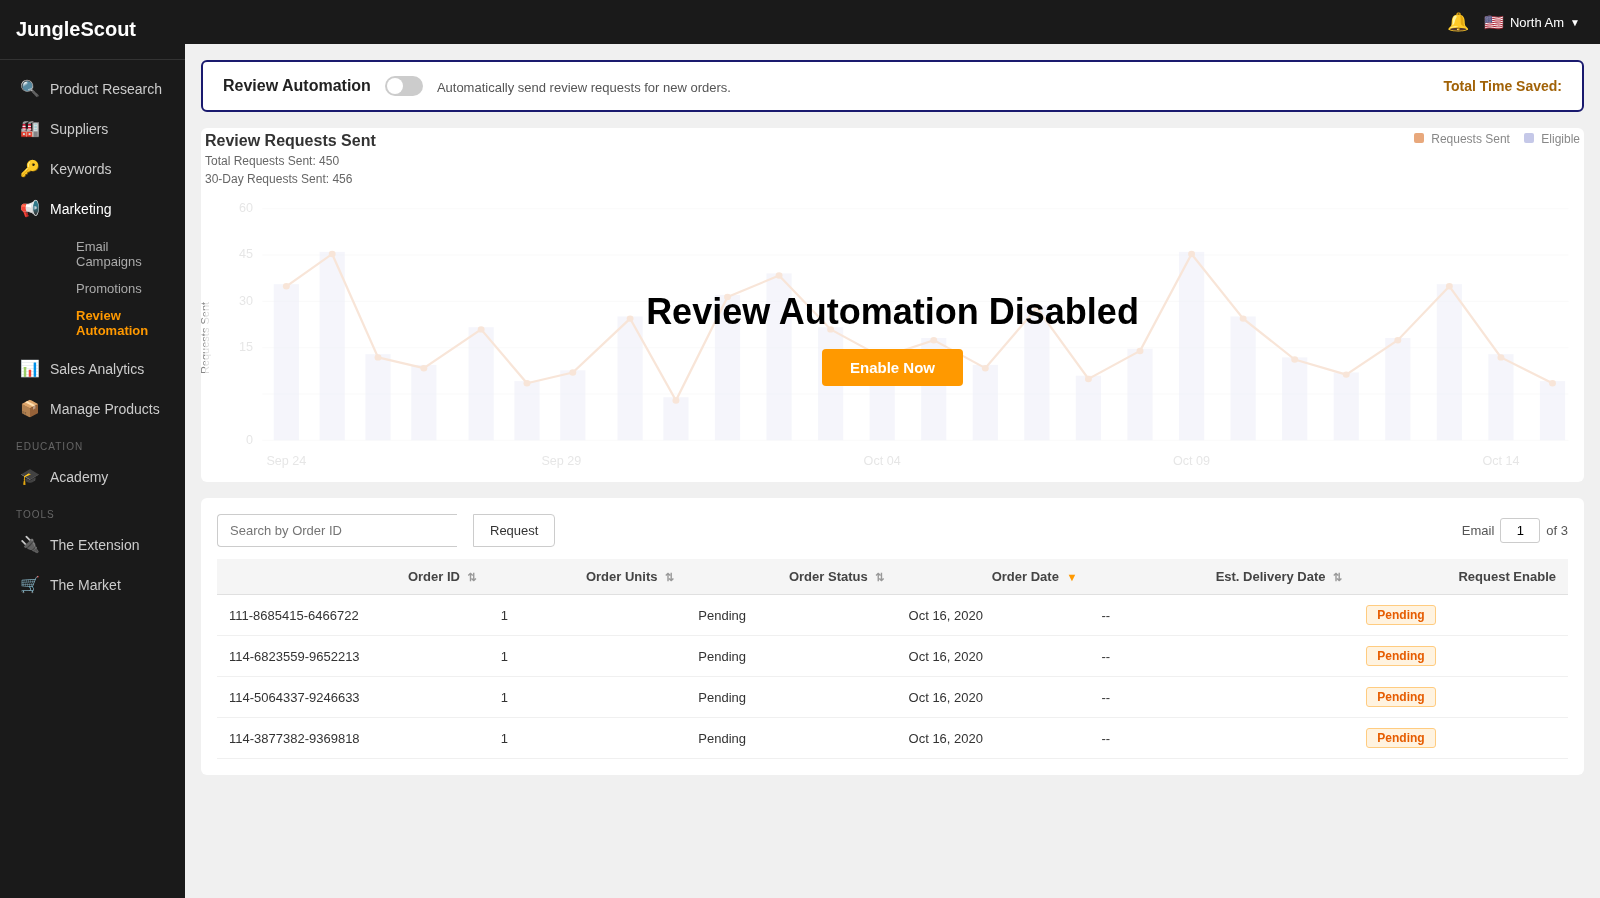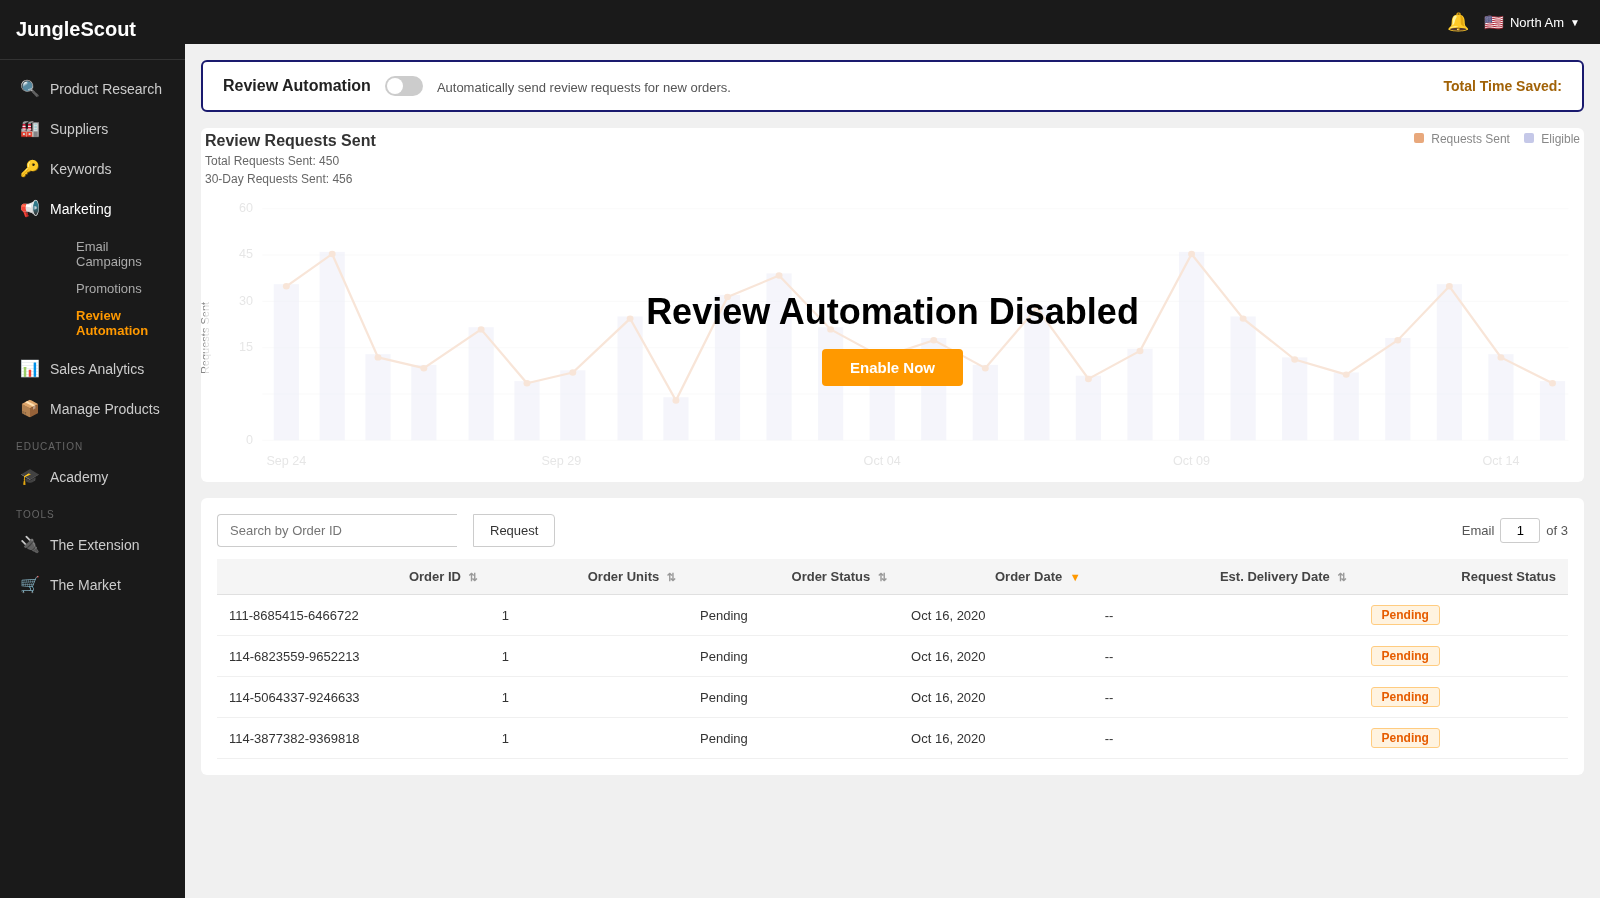--- a/index.html
+++ b/index.html
@@ -458,21 +458,21 @@
             </th>
             <th>
               <span>Order Date</span>
               <span class="sort-icon sort-icon-active">▼</span>
             </th>
             <th>
               <span>Est. Delivery Date</span>
               <span class="sort-icon">⇅</span>
             </th>
             <th>
-              <span>Request Status</span>
+              <span>Request Enable</span>
             </th>
           </tr>
         </thead>
         <tbody id="table-body">
         <tr>
       <td>111-8685415-6466722</td>
       <td>1</td>
       <td>Pending</td>
       <td>Oct 16, 2020</td>
       <td>--</td>

